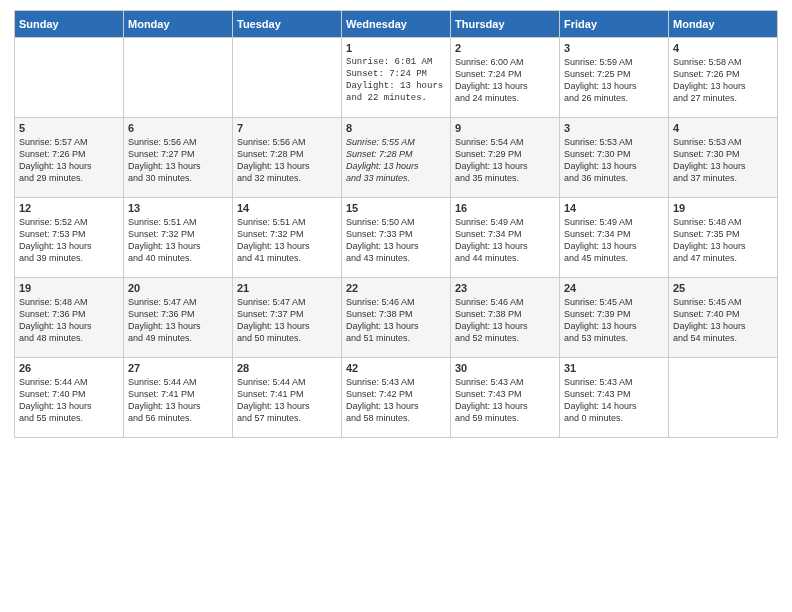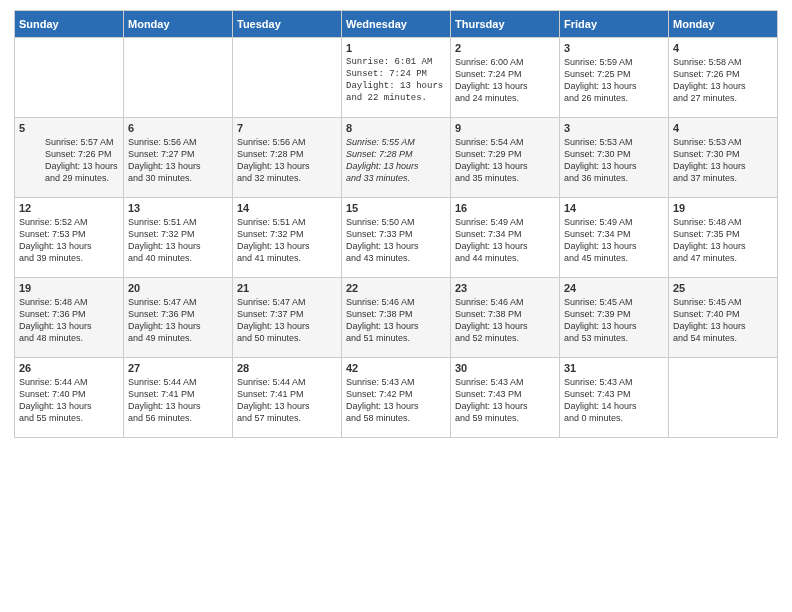--- a/index.html
+++ b/index.html
@@ -142,21 +142,21 @@
             <span class="day-num">4</span>
             <div class="cell-text" style="white-space: pre-line;">Sunrise: 5:58 AM
 Sunset: 7:26 PM
 Daylight: 13 hours
 and 27 minutes.</div>
           </td>
         </tr>
         <tr>
           <td>
             <span class="day-num">5</span>
-            <div class="cell-text" style="white-space: pre-line; margin-left: 26px;">Sunrise: 5:57 AM
+            <div class="cell-text" style="white-space: pre-line;">Sunrise: 5:57 AM
 Sunset: 7:26 PM
 Daylight: 13 hours
 and 29 minutes.</div>
           </td>
           <td>
             <span class="day-num">6</span>
             <div class="cell-text" style="white-space: pre-line;">Sunrise: 5:56 AM
 Sunset: 7:27 PM
 Daylight: 13 hours
 and 30 minutes.</div>

